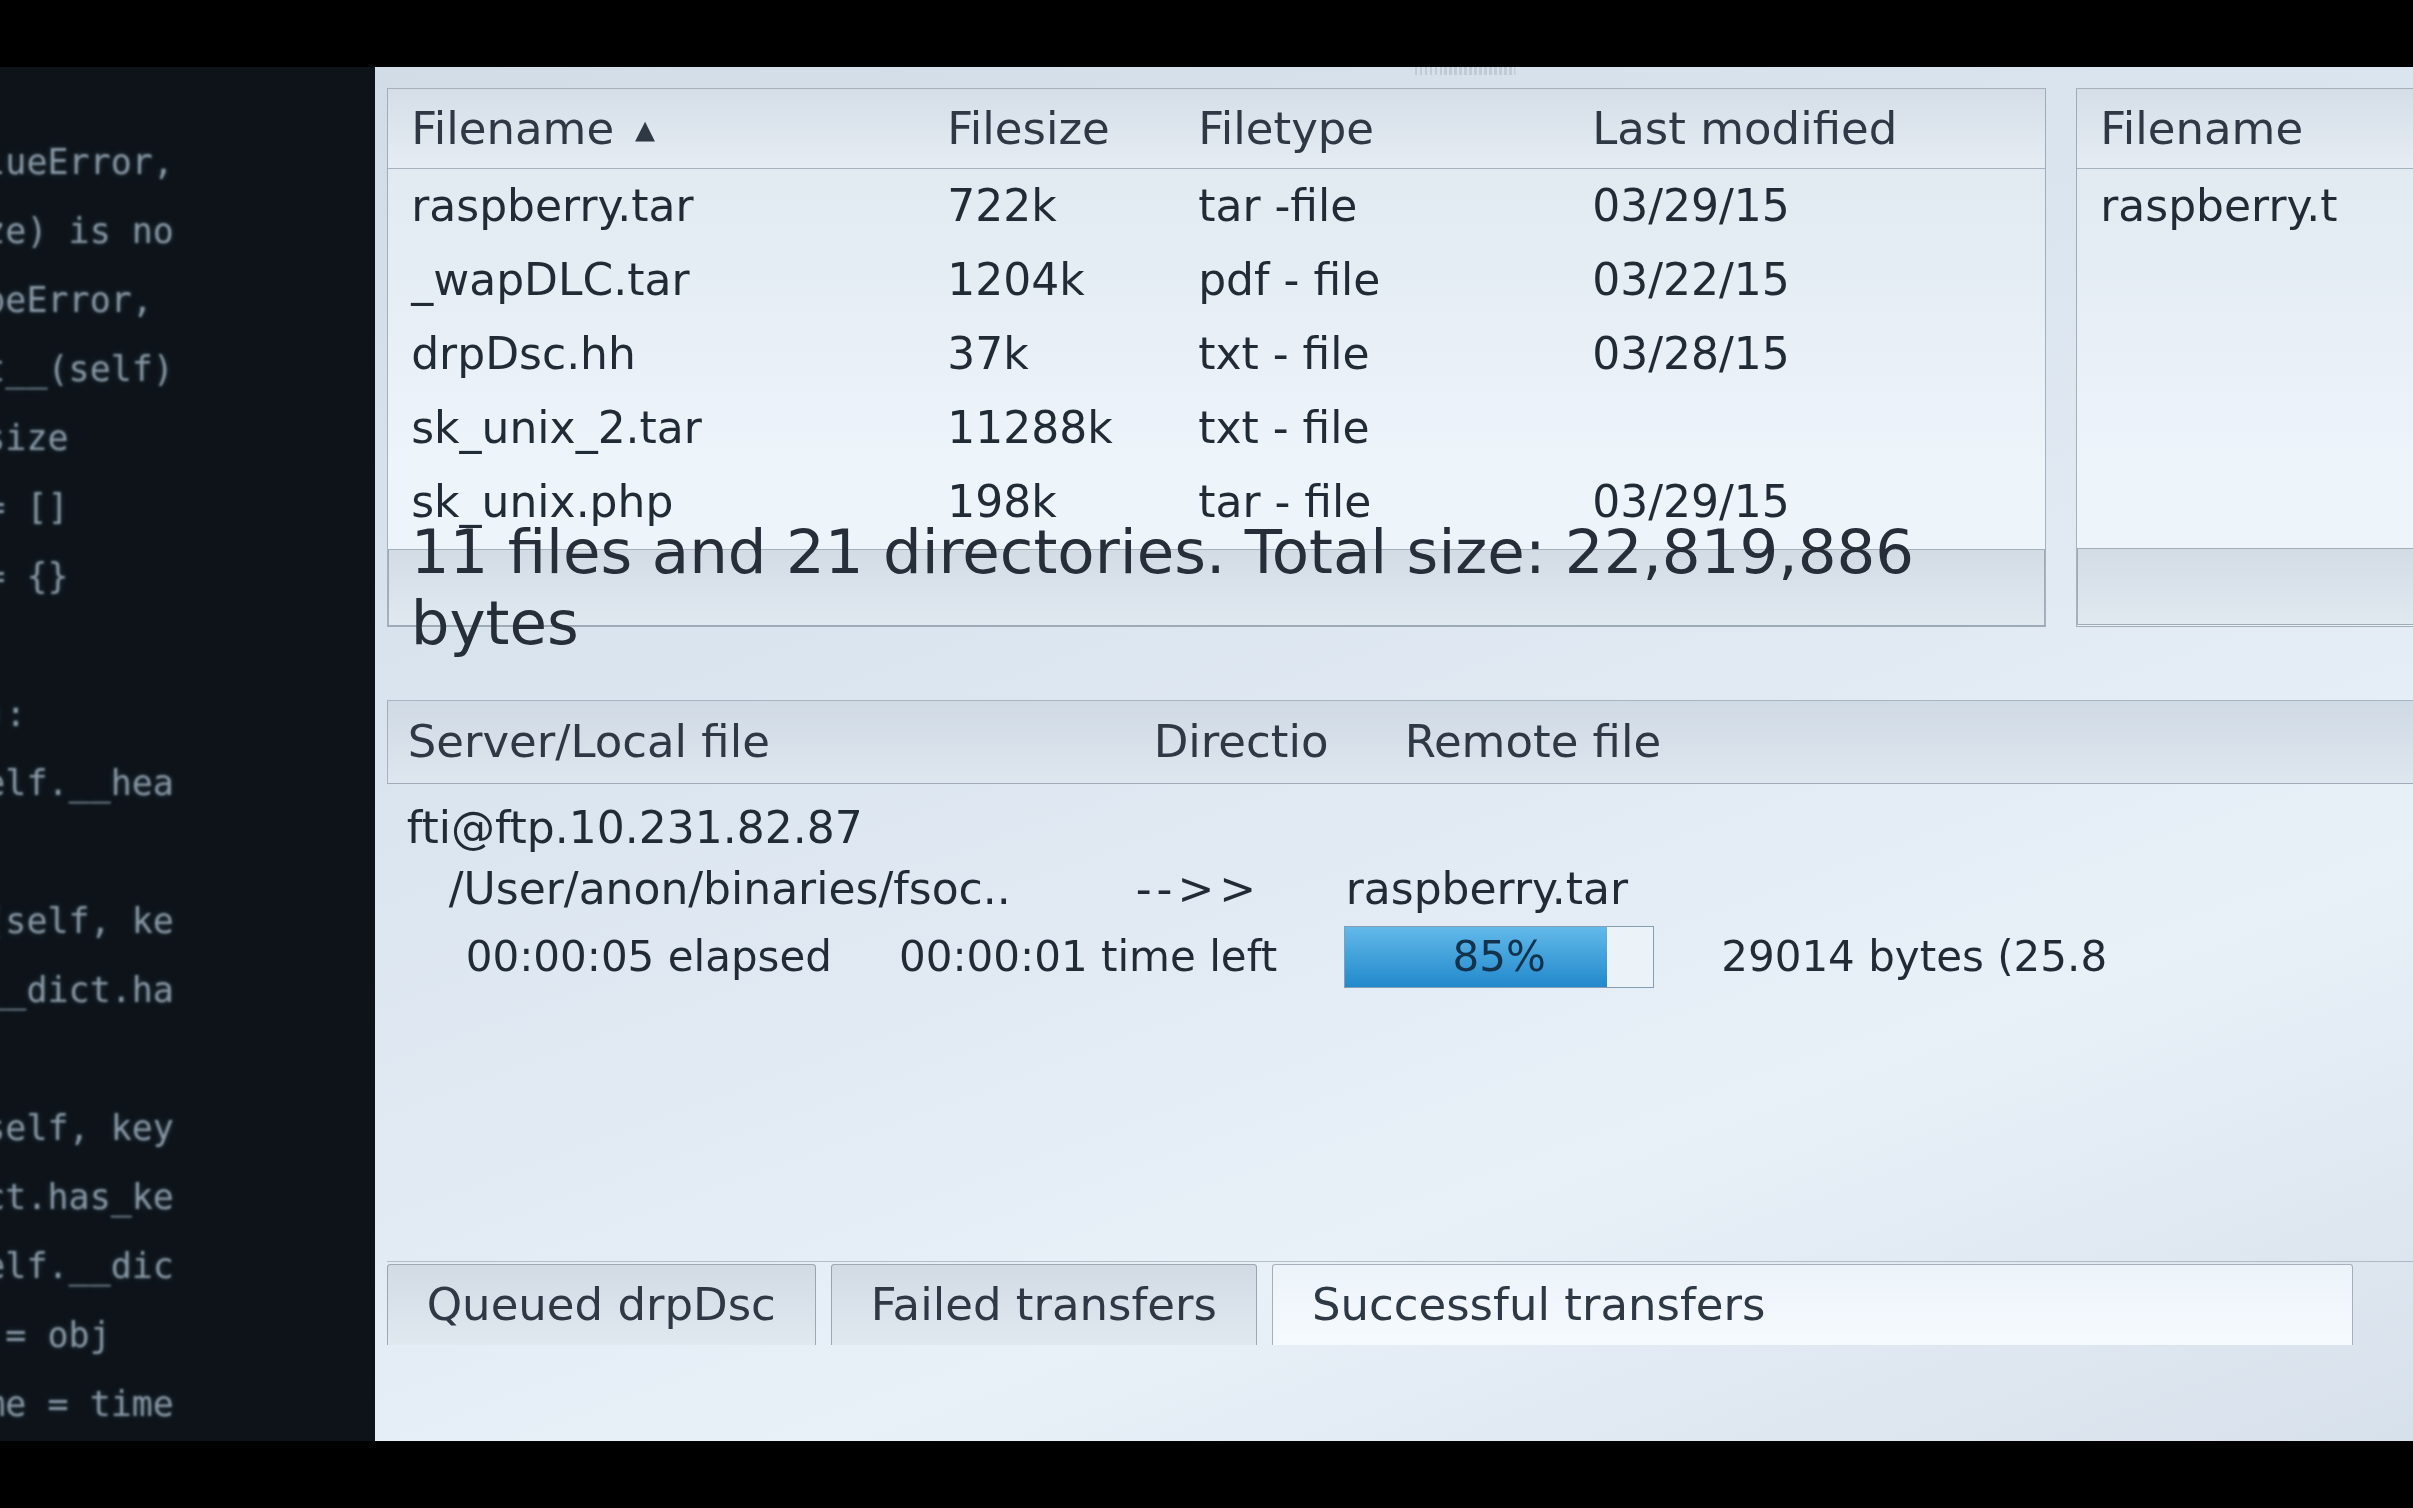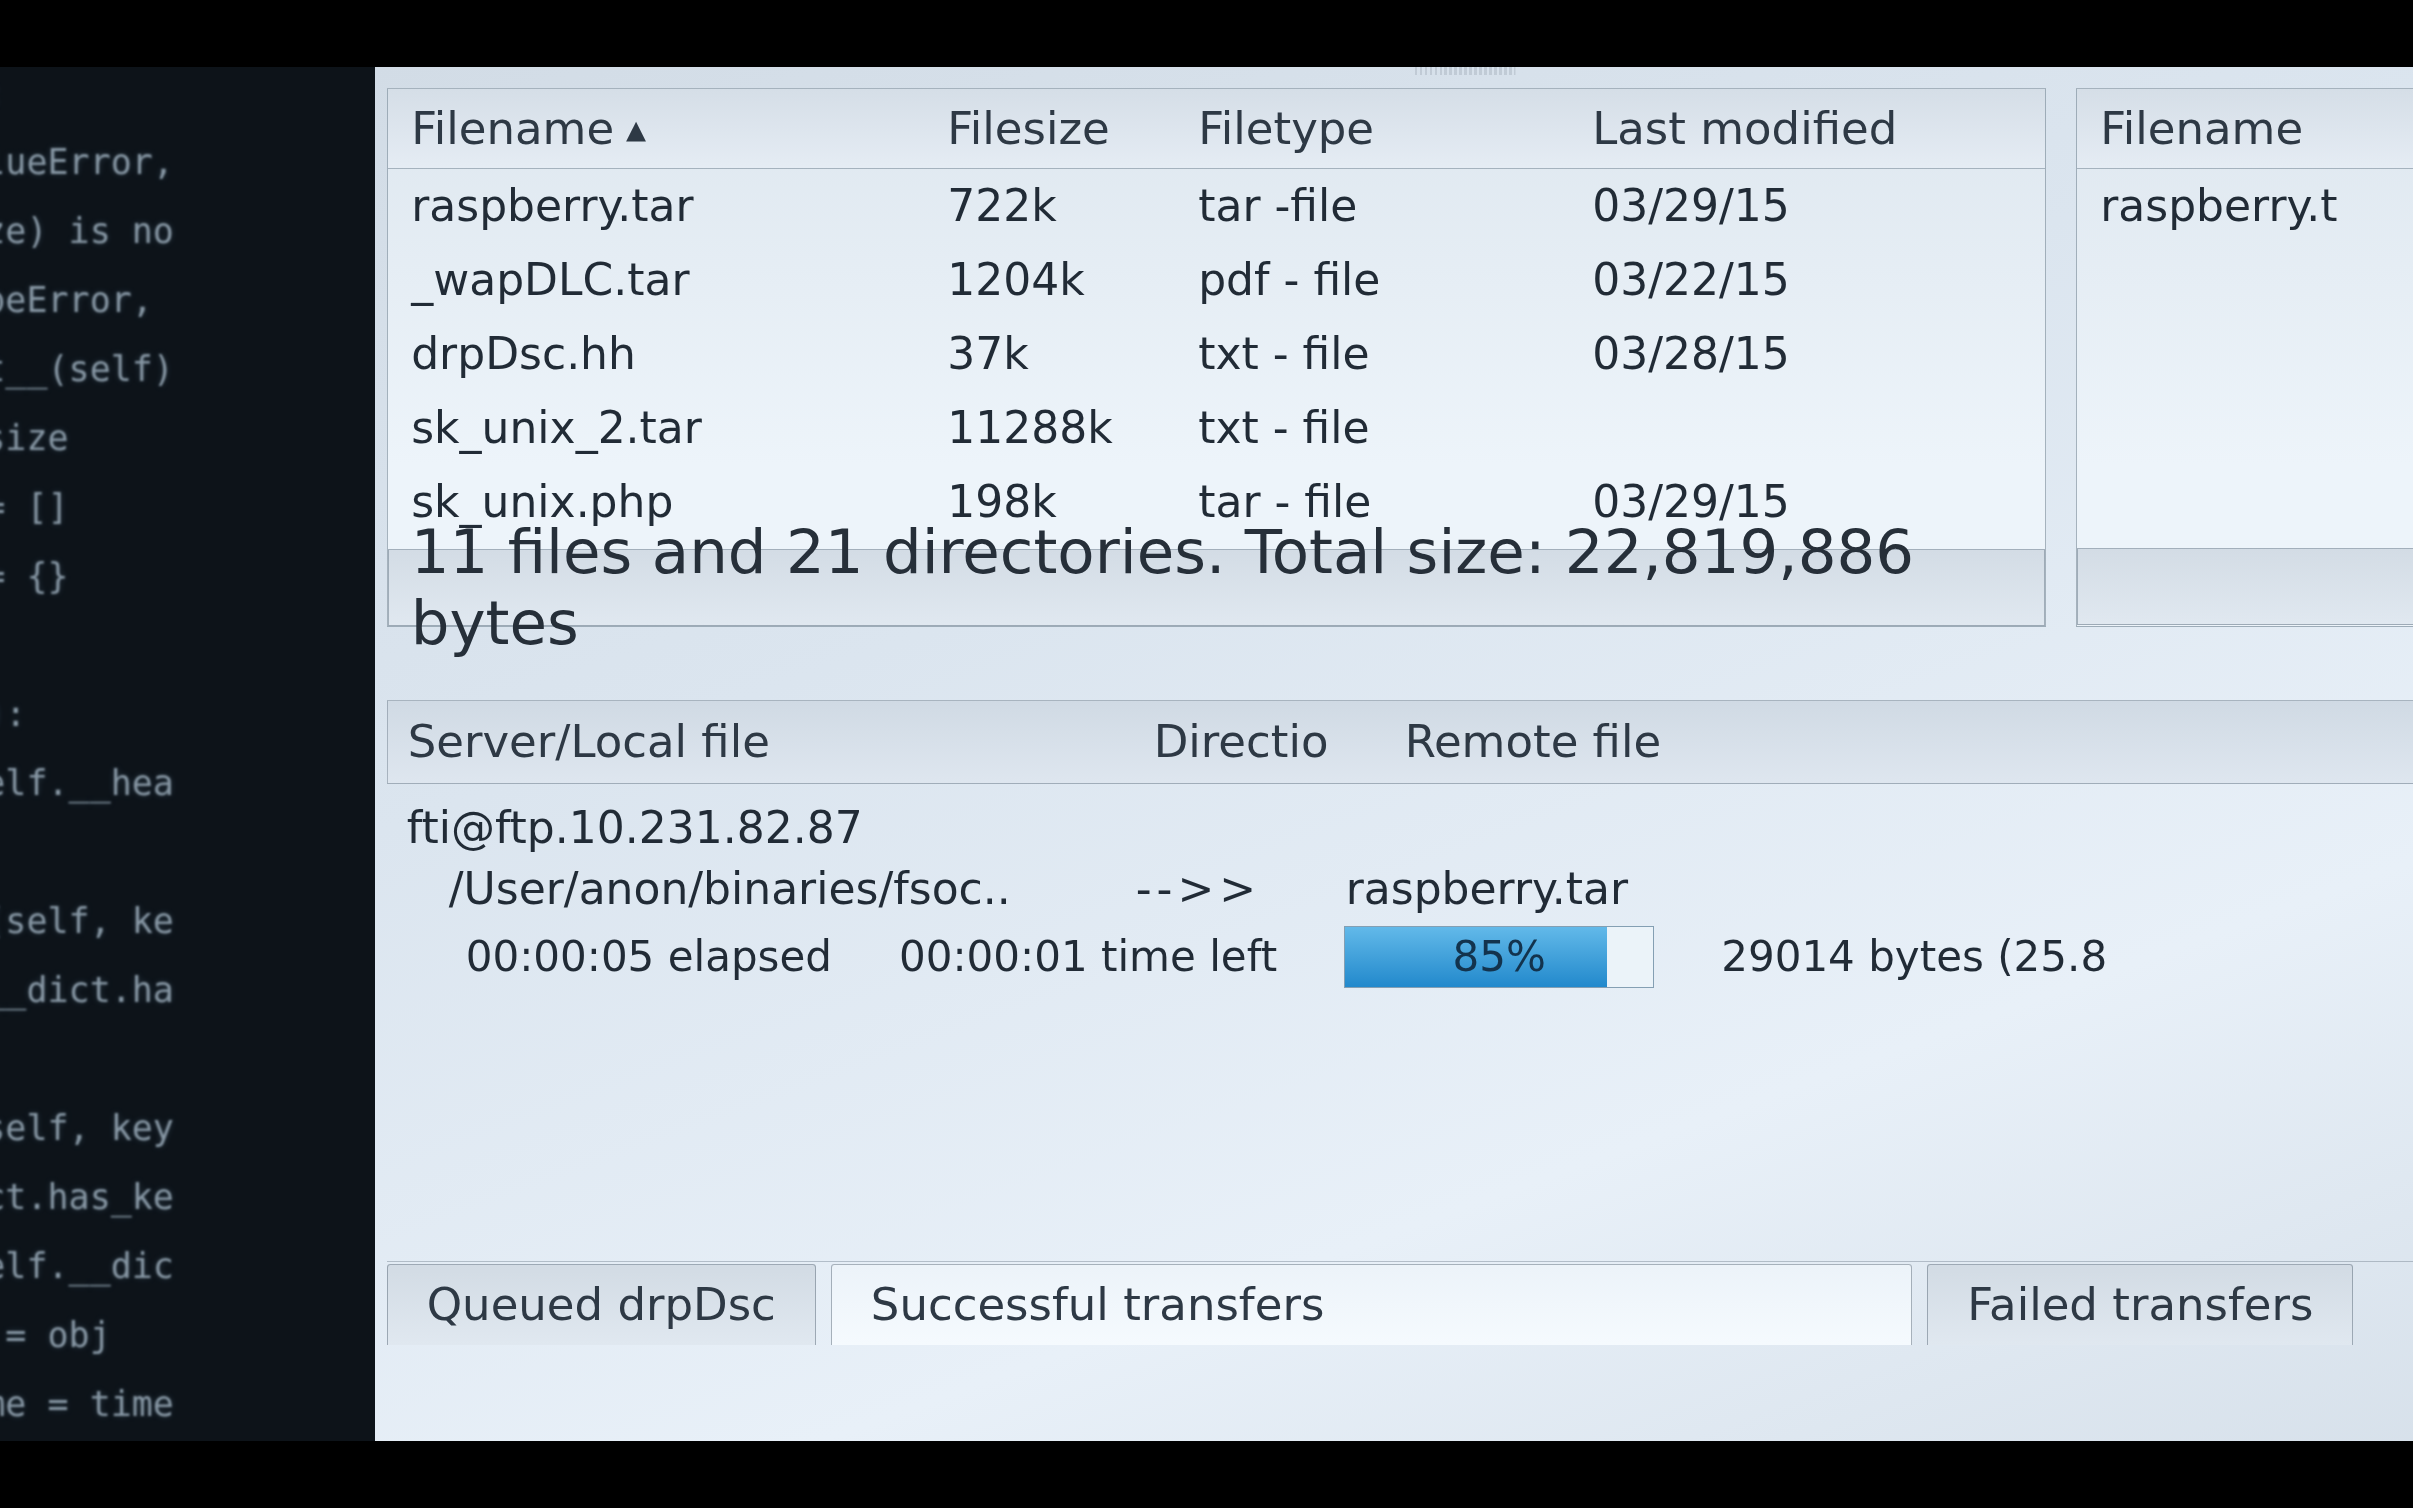--- a/index.html
+++ b/index.html
@@ -73,21 +73,21 @@
   .filehead {
     display: flex;
     font-size: 45px;
     color: #2b3642;
     height: 80px;
     align-items: center;
     border-bottom: 1.7px solid rgba(90,110,125,0.4);
     background: linear-gradient(180deg,#d2dbe4,#e2e9f1);
   }
   .filehead > div { padding-left: 23.5px; }
-  .col-name { flex: 0 0 536px; display:flex; align-items:center; gap:12px;}
+  .col-name { flex: 0 0 536px; display:flex; align-items:center; gap:21px;}
   .col-size { flex: 0 0 251px; }
   .col-type { flex: 0 0 394px; }
   .col-mod  { flex: 1 1 auto; }
   .sort-icon { font-size: 40px; }
 
   .filerow {
     display: flex;
     font-size: 44px;
     height: 74px;
     align-items: center;
@@ -295,19 +295,19 @@
             <span class="fill" style="width:85%"></span>
             <span class="pct">85%</span>
           </span>
           <span class="bytes">29014 bytes (25.8</span>
         </div>
       </div>
     </div>
 
     <div class="tabs">
       <div class="tab">Queued drpDsc</div>
+      <div class="tab">Failed transfers</div>
       <div class="tab active">Successful transfers</div>
-      <div class="tab">Failed transfers</div>
     </div>
 
   </div>
 </div>
 
 
 </body></html>

